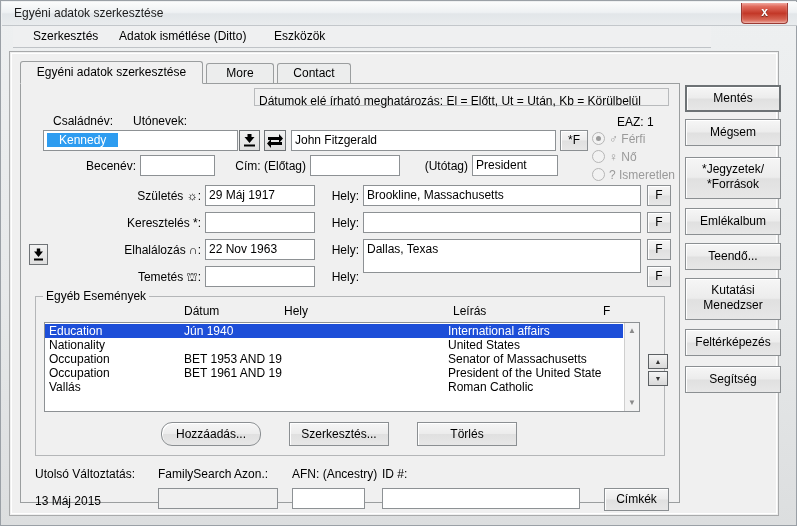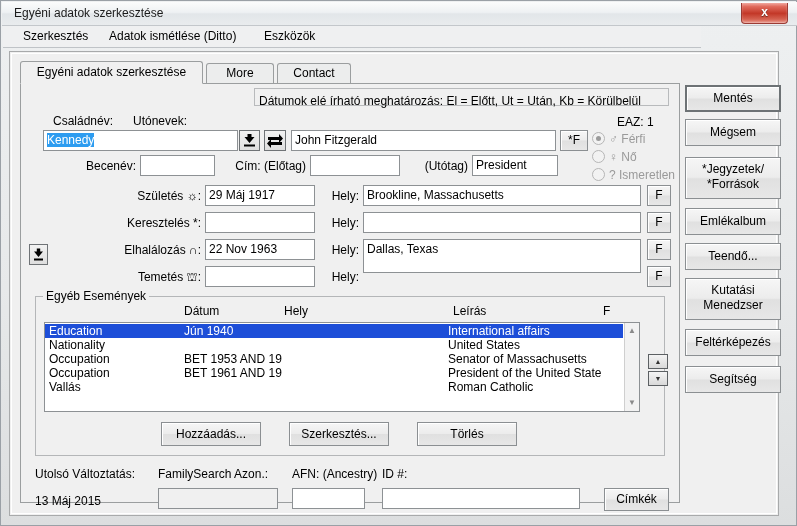--- a/index.html
+++ b/index.html
@@ -35,21 +35,21 @@
     box-shadow:inset 0 -1px 2px rgba(255,255,255,.35);
     cursor:pointer;
   }
   .close-x{
     position:absolute;left:0;top:0;width:45px;height:20px;
     color:#fff;font-size:12px;font-weight:bold;text-align:center;line-height:19px;
     text-shadow:0 1px 1px rgba(0,0,0,.5);
   }
   
   .menubar{
-    position:absolute;left:2px;top:25px;width:698px;height:22px;
+    position:absolute;left:12px;top:25px;width:698px;height:22px;
     background:#eff0f1;border-bottom:1px solid #bfc3c7;
     box-sizing:border-box;
   }
   .menu-item{
     position:absolute;top:3px;height:16px;padding:0 6px;font-size:12px;
     white-space:nowrap;cursor:default;
   }
   
   .client{
     position:absolute;left:8px;top:50px;width:770px;height:465px;
@@ -83,21 +83,21 @@
   .lbl.right{text-align:right;}
   .tf{
     position:absolute;background:#fff;
     border:1px solid #8d9194;
     box-sizing:border-box;
     font-family:"Liberation Sans", sans-serif;font-size:12px;
     padding:0 3px;line-height:19px;color:#000;
     white-space:nowrap;overflow:hidden;
   }
   .tf.disabled{background:#f0f0f0;color:#777;}
-  .tf .sel{background:#2d9cf0;color:#fff;padding:0 0;}
+  .tf .sel{background:#2d9cf0;color:#fff;padding:0 12px;}
   .btn{
     position:absolute;
     background:linear-gradient(to bottom,#f6f6f6 0%,#ececec 48%,#e0e0e0 52%,#e7e7e7 100%);
     border:1px solid #8b8f92;
     box-sizing:border-box;
     font-family:"Liberation Sans", sans-serif;font-size:12px;color:#000;
     text-align:center;cursor:pointer;
     box-shadow:inset 1px 1px 0 #ffffff;
   }
   .btn.default{border:2px solid #6d7275;}
@@ -317,21 +317,21 @@
           </div>
         </div>
 
         <div class="spin" style="left:612px;top:57px;">
           <span>▲</span>
         </div>
         <div class="spin" style="left:612px;top:74px;">
           <span>▼</span>
         </div>
 
-        <div class="btn" style="left:125px;top:125px;width:100px;height:24px;line-height:22px;">Hozzáadás...</div>
+        <div class="btn" style="left:125px;top:125px;width:100px;height:24px;line-height:22px;border-radius:11px;">Hozzáadás...</div>
         <div class="btn" style="left:253px;top:125px;width:100px;height:24px;line-height:22px;">Szerkesztés...</div>
         <div class="btn" style="left:381px;top:125px;width:100px;height:24px;line-height:22px;">Törlés</div>
       </div>
 
       <div class="lbl" style="left:14px;top:383px;">Utolsó Változtatás:</div>
       <div class="lbl" style="left:14px;top:410px;">13 Máj 2015</div>
 
       <div class="lbl" style="left:137px;top:383px;">FamilySearch Azon.:</div>
       <div class="tf disabled" style="left:137px;top:404px;width:120px;height:21px;"></div>
 

